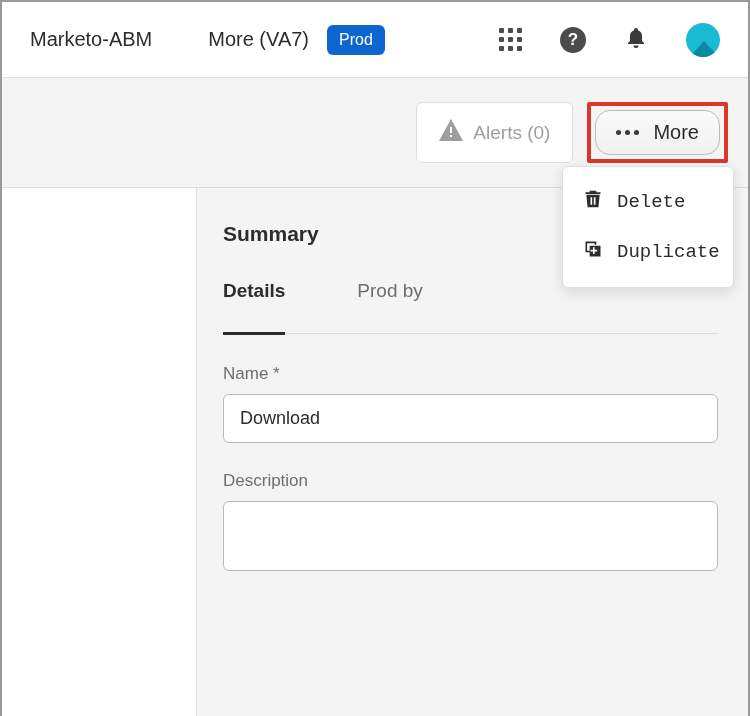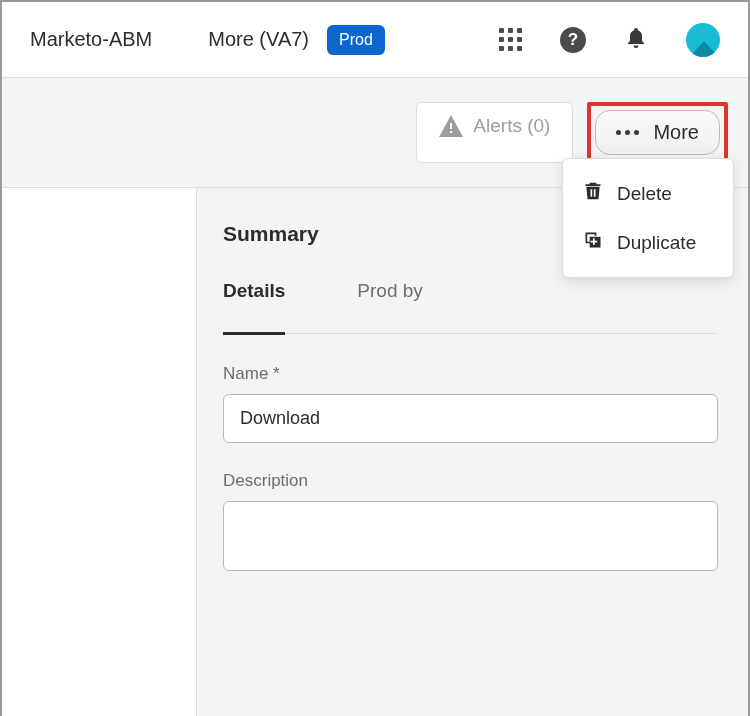--- a/index.html
+++ b/index.html
@@ -83,21 +83,21 @@
     .toolbar-area {
       background: #f4f4f4;
       border-bottom: 1px solid #ddd;
       padding: 24px 20px 24px 0;
       display: flex;
       justify-content: flex-end;
       gap: 14px;
       position: relative;
     }
     .alerts-btn {
-      display: flex; align-items: flex-start; gap: 10px;
+      display: flex; align-items: center; gap: 10px;
       background: #fff;
       border: 1px solid #ddd;
       border-radius: 6px;
       padding: 12px 22px;
       font-size: 19px;
       color: #9e9e9e;
       cursor: default;
     }
     .alert-icon svg { width: 24px; height: 22px; fill: #9e9e9e; }
     .more-btn-wrap {
@@ -116,28 +116,29 @@
       cursor: pointer;
     }
     .dots {
       display: flex; gap: 4px;
     }
     .dots span { width: 5px; height: 5px; border-radius: 50%; background: #3a3a3a; }
     
     
     .dropdown {
       position: absolute;
-      top: 80px; right: 14px;
+      top: 88px; right: 14px;
       background: #fff;
       border: 1px solid #ddd;
       border-radius: 6px;
       box-shadow: 0 4px 14px rgba(0,0,0,0.12);
       padding: 10px 0;
       width: 172px;
       z-index: 10;
+      font-family: Liberation Mono, monospace;
     }
     .dropdown-item {
       display: flex; align-items: center; gap: 14px;
       padding: 12px 20px;
       font-size: 19px;
       color: #2c2c2c;
       cursor: pointer;
     }
     .dropdown-item svg { width: 20px; height: 20px; fill: #2c2c2c; }
     

